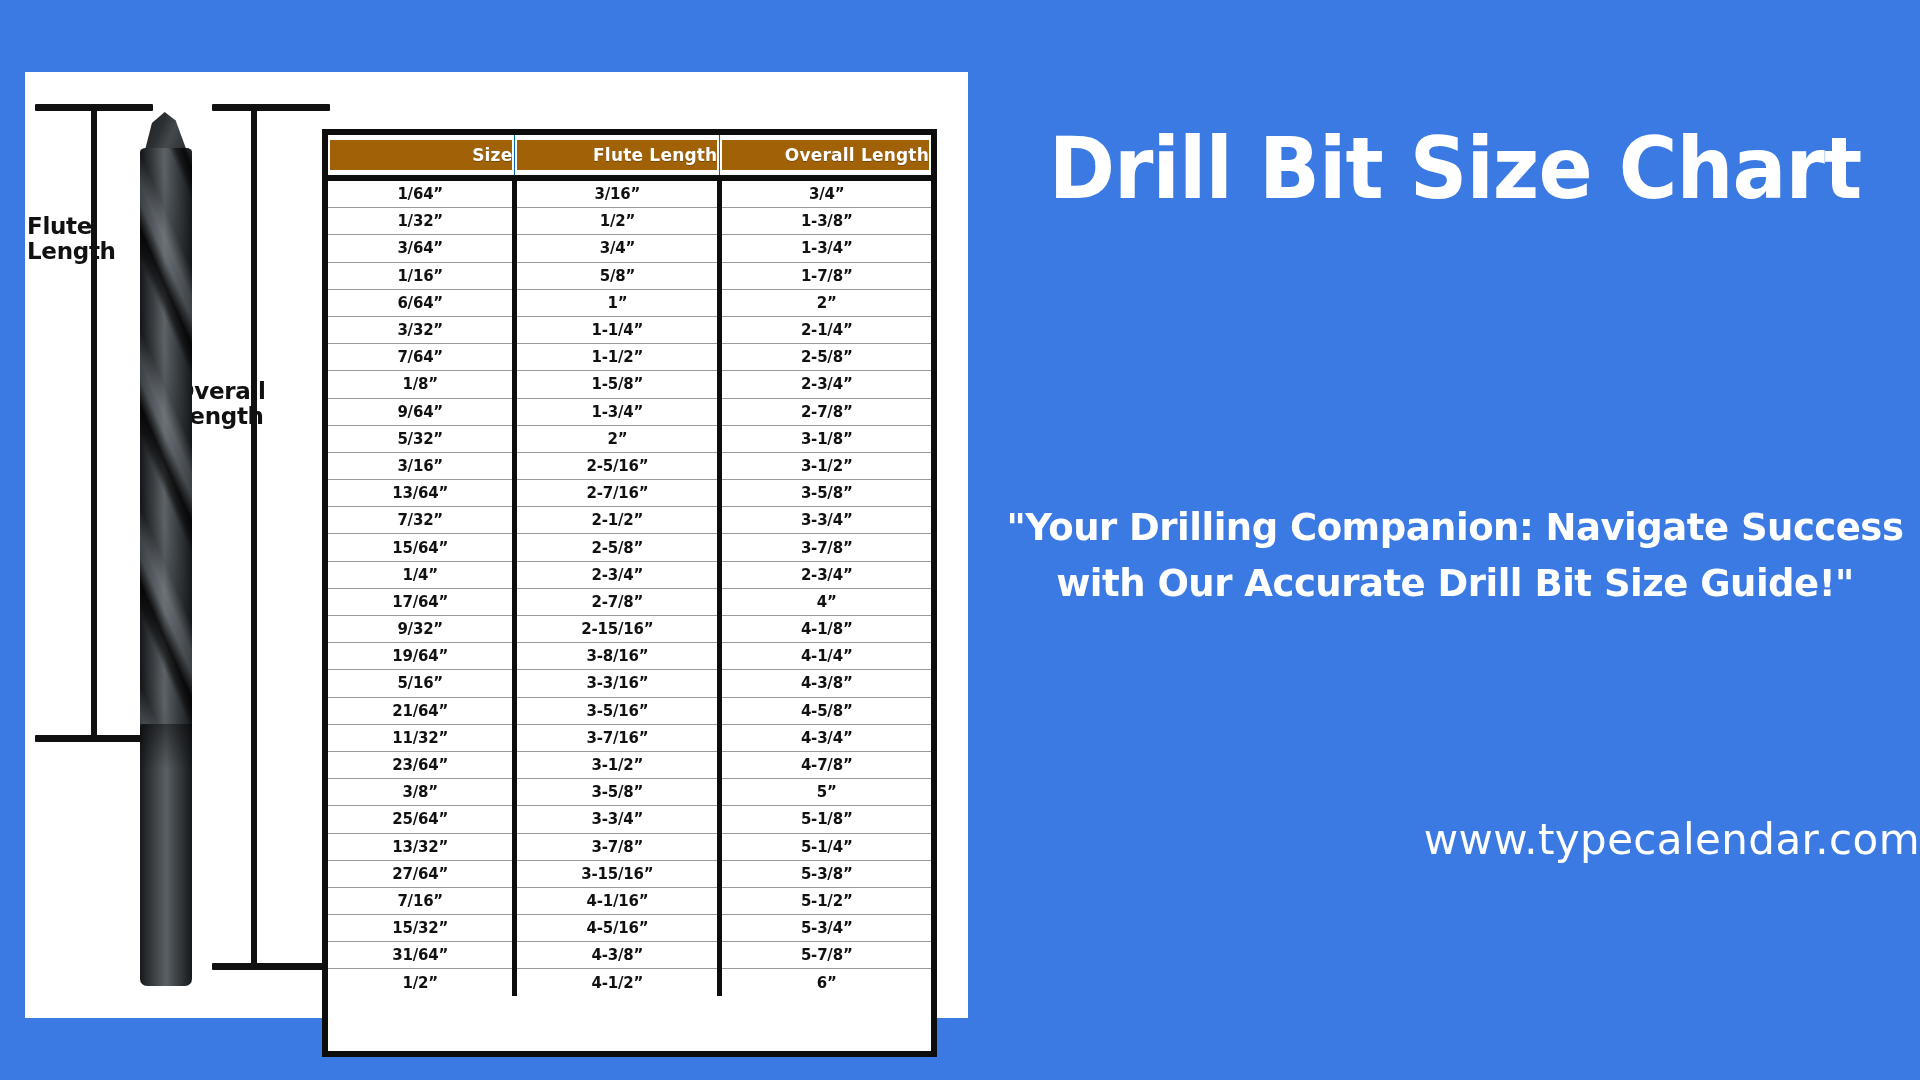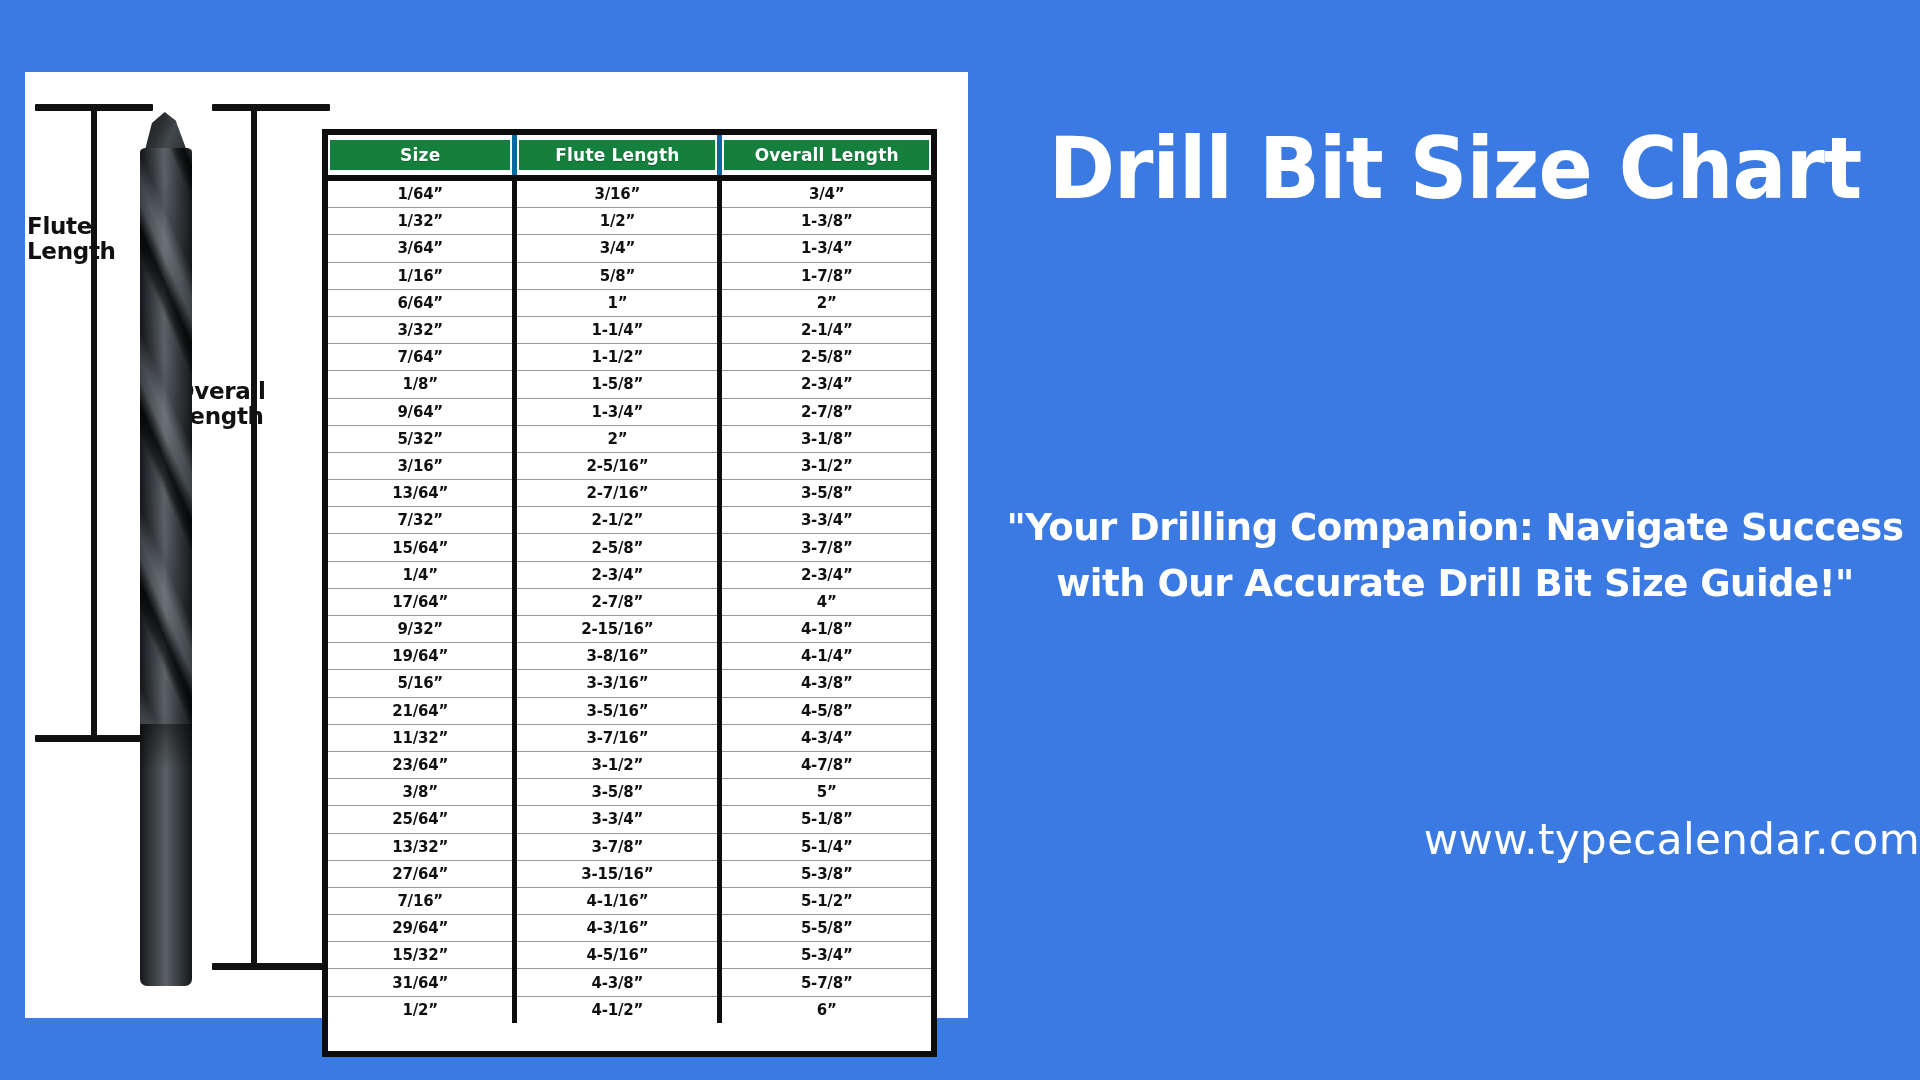--- a/index.html
+++ b/index.html
@@ -83,34 +83,34 @@
   col.c3{width:35.0%;}
 
   thead th{
     padding:0;
     border-bottom:6px solid #0d0d0d;
     background:#ffffff;
     height:40px;
   }
   thead th .hcell{
     display:block;
-    background:#15803d;
+    background:#a16207;
     color:#ffffff;
     font-family:"DejaVu Sans",sans-serif;
     font-weight:bold;
     font-size:17px;
     letter-spacing:0.2px;
     line-height:30px;
     height:30px;
     margin:3px 2px;
-    text-align:center;
+    text-align:right;
     white-space:nowrap;
     text-shadow:0 1px 0 rgba(0,0,0,.25);
   }
-  thead th.col-sep{border-left:5px solid #0369a1;}
+  thead th.col-sep{border-left:1px solid #0369a1;}
 
   tbody td{
     height:26.2px;
     text-align:center;
     font-family:"DejaVu Sans",sans-serif;
     font-weight:bold;
     font-size:15px;
     color:#111;
     border-bottom:1px solid #9a9a9a;
     white-space:nowrap;
@@ -343,25 +343,20 @@
             <td>27/64”</td>
             <td class="col-sep">3-15/16”</td>
             <td class="col-sep">5-3/8”</td>
           </tr>
           <tr>
             <td>7/16”</td>
             <td class="col-sep">4-1/16”</td>
             <td class="col-sep">5-1/2”</td>
           </tr>
           <tr>
-            <td>29/64”</td>
-            <td class="col-sep">4-3/16”</td>
-            <td class="col-sep">5-5/8”</td>
-          </tr>
-          <tr>
             <td>15/32”</td>
             <td class="col-sep">4-5/16”</td>
             <td class="col-sep">5-3/4”</td>
           </tr>
           <tr>
             <td>31/64”</td>
             <td class="col-sep">4-3/8”</td>
             <td class="col-sep">5-7/8”</td>
           </tr>
           <tr>

